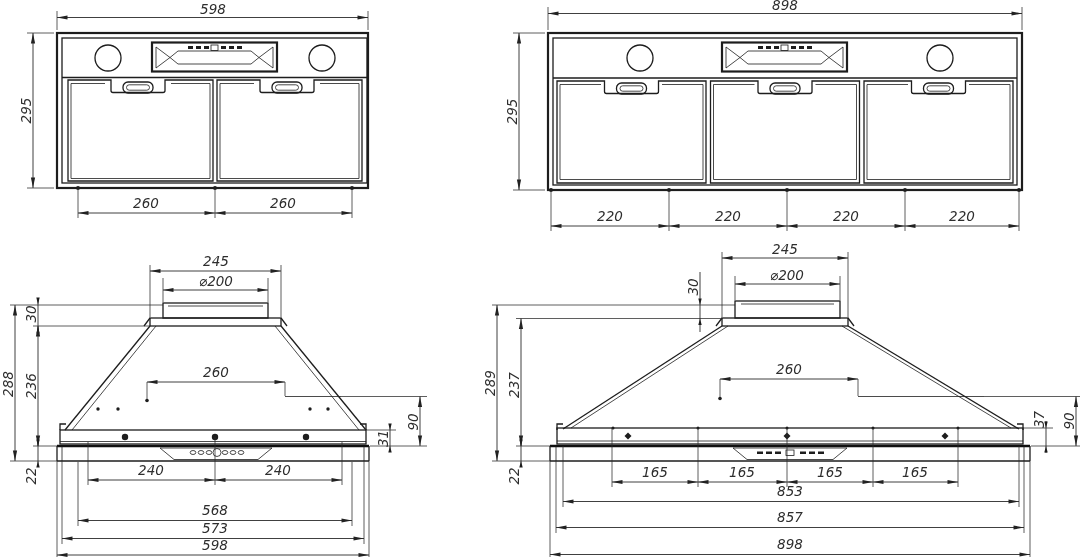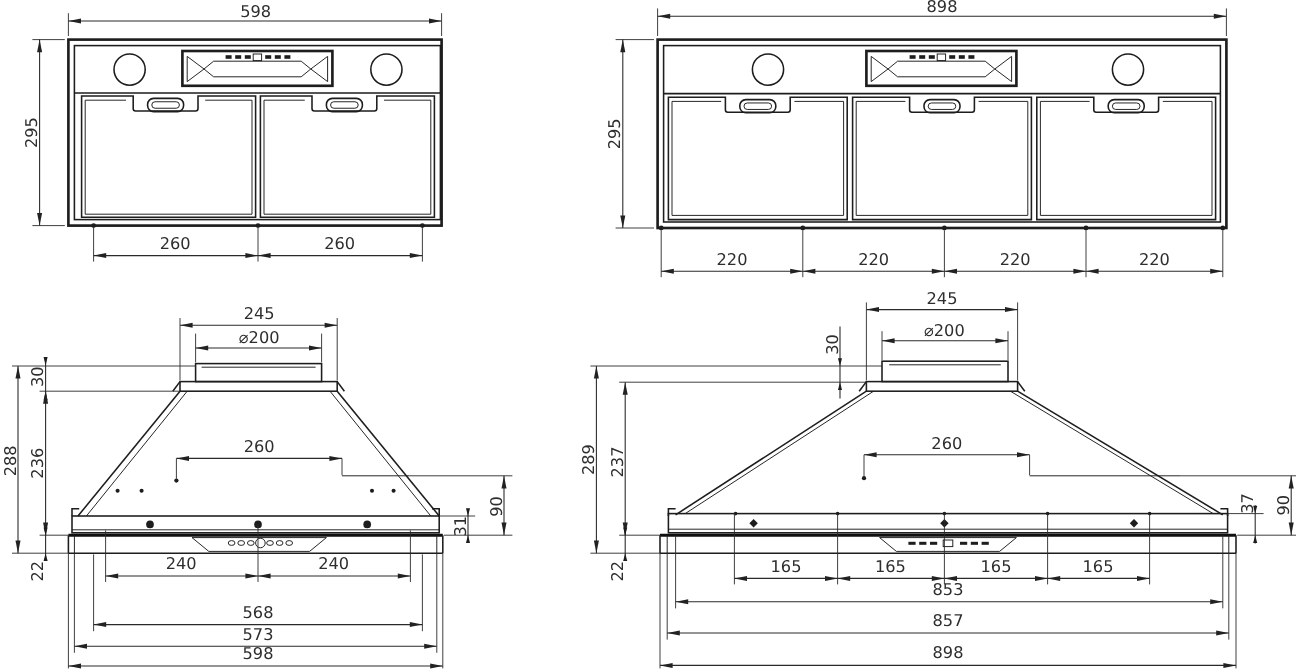--- a/index.html
+++ b/index.html
@@ -1,16 +1,16 @@
 <!DOCTYPE html>
 <html><head>
 <meta charset="utf-8">
 <style>
   html,body{margin:0;padding:0;background:#ffffff;}
-  .stage{position:relative;width:1080px;height:559px;background:#ffffff;overflow:hidden;}
+  .stage{position:relative;width:1080px;height:559px;background:#ffffff;overflow:hidden;font-style:italic;}
   svg{display:block;}
   .o2{stroke:#1d1d1d;stroke-width:2.2;fill:none;stroke-linejoin:miter;}
   .o1{stroke:#1d1d1d;stroke-width:1.3;fill:none;stroke-linejoin:miter;}
   .o0{stroke:#1d1d1d;stroke-width:0.8;fill:none;}
   .thk{stroke:#101010;stroke-width:2.6;fill:none;}
   .dim{stroke:#2a2a2a;stroke-width:0.9;fill:none;}
   .ext{stroke:#2a2a2a;stroke-width:0.75;fill:none;}
   .fil{fill:#1d1d1d;stroke:none;}
   text.lbl{font-family:"DejaVu Sans",sans-serif;font-size:13.5px;fill:#2e2e2e;text-anchor:middle;}
 </style>

